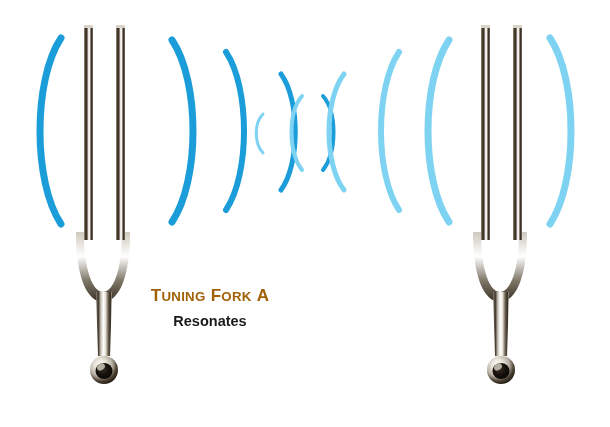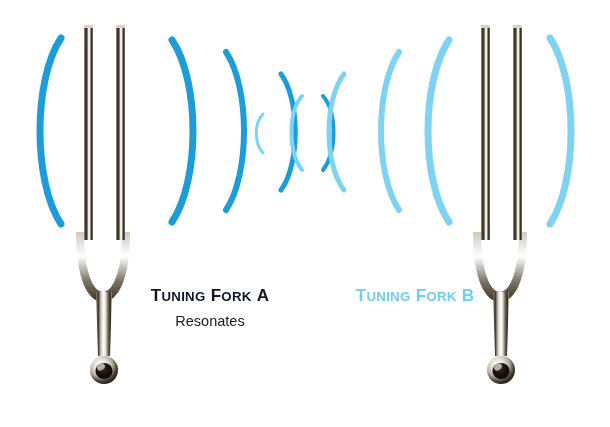--- a/index.html
+++ b/index.html
@@ -41,29 +41,29 @@
     top: 286px;
     width: 180px;
   }
   #label-b {
     left: 325px;
     top: 286px;
     width: 180px;
   }
   #label-a .fork-title {
     font-size: 17px;
-    color: #0f172a;
+    color: #a16207;
   }
   #label-b .fork-title {
     font-size: 17px;
     color: #6fcdf0;
   }
   .fork-desc {
     font-size: 14.5px;
-    font-weight: normal;
+    font-weight: bold;
     color: #1a1a1a;
     margin-top: 7px;
   }
   .fork-desc .ln {
     display: block;
   }
   
   .sc {
     text-transform: uppercase;
   }
@@ -184,18 +184,15 @@
   <div class="label-block" id="label-a">
     <div class="fork-title sc">
       <span class="cap">T</span><span class="sm">uning</span>&nbsp;<span class="cap">F</span><span class="sm">ork</span>&nbsp;<span class="cap">A</span>
     </div>
     <div class="fork-desc">
       <span class="ln">Resonates</span>
     </div>
   </div>
 
   <div class="label-block" id="label-b">
-    <div class="fork-title sc">
-      <span class="cap">T</span><span class="sm">uning</span>&nbsp;<span class="cap">F</span><span class="sm">ork</span>&nbsp;<span class="cap">B</span>
-    </div>
   </div>
 
 </div>
 
 </body></html>

